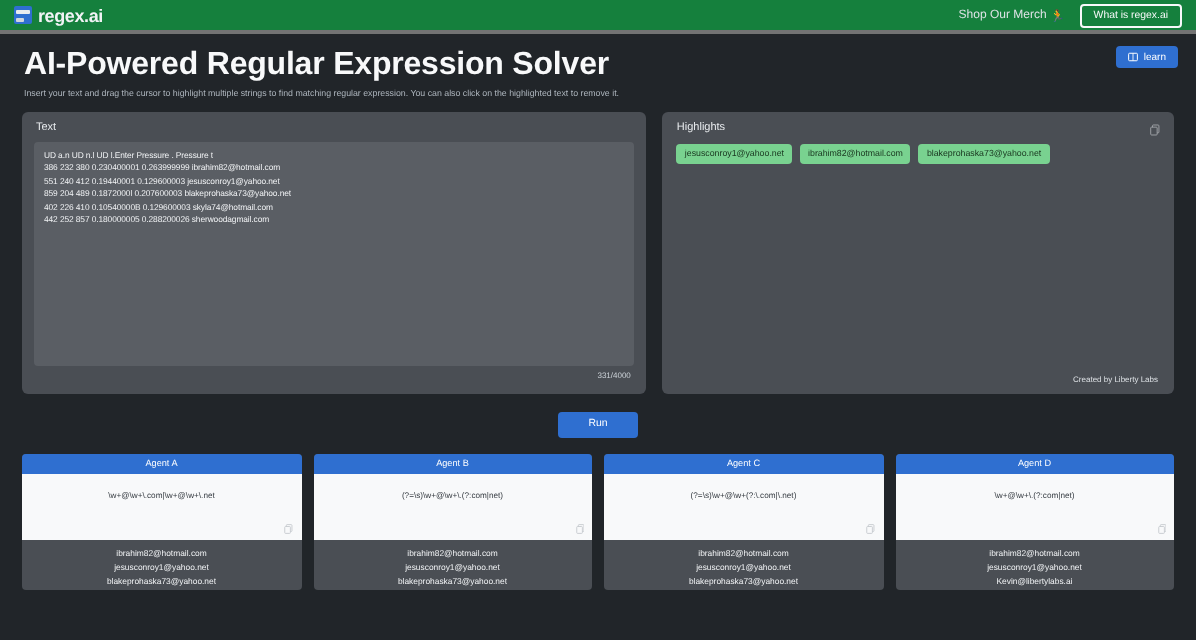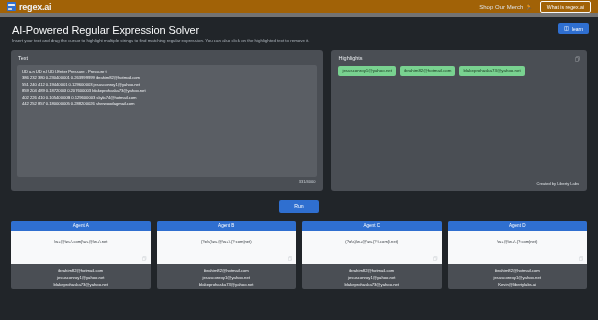--- a/index.html
+++ b/index.html
@@ -6,22 +6,22 @@
   html, body {
     width: 598px; height: 320px;
     background: #212529;
     font-family: "Liberation Sans", sans-serif;
     overflow: hidden;
   }
 
   
   .navbar {
     height: 17px;
-    background: #a16207;
-    border-bottom: 4px solid #737373;
+    background: #15803d;
+    border-bottom: 2px solid #737373;
     display: flex;
     align-items: center;
     padding: 0 7px;
   }
   .brand { display: flex; align-items: center; gap: 3px; }
   .brand-logo {
     width: 9px; height: 9px; border-radius: 1px;
     background: #2f6fd0;
     position: relative; flex: none;
   }
@@ -46,21 +46,21 @@
   .merch-icon { font-size: 6px; color: #ffc107; }
   .nav-btn {
     border: 1px solid #f8f9fa; border-radius: 2px;
     color: #f8f9fa; font-size: 5.2px;
     padding: 2px 6px; background: transparent; white-space: nowrap;
   }
 
   
   .hero { padding: 7px 12px 5px 12px; position: relative; }
   .hero h1 {
-    color: #f8f9fa; font-size: 11px; font-weight: normal; letter-spacing: -.1px;
+    color: #f8f9fa; font-size: 16px; font-weight: bold; letter-spacing: -.1px;
   }
   .hero p {
     color: #adb5bd; font-size: 4.4px; line-height: 1.5; margin-top: 2px;
     max-width: 300px;
   }
   .learn-btn {
     position: absolute; right: 9px; top: 6px;
     background: #2f6fd0; border: none; border-radius: 2px;
     color: #fff; font-size: 5px;
     padding: 2.5px 6px; display: flex; align-items: center; gap: 2.5px;

